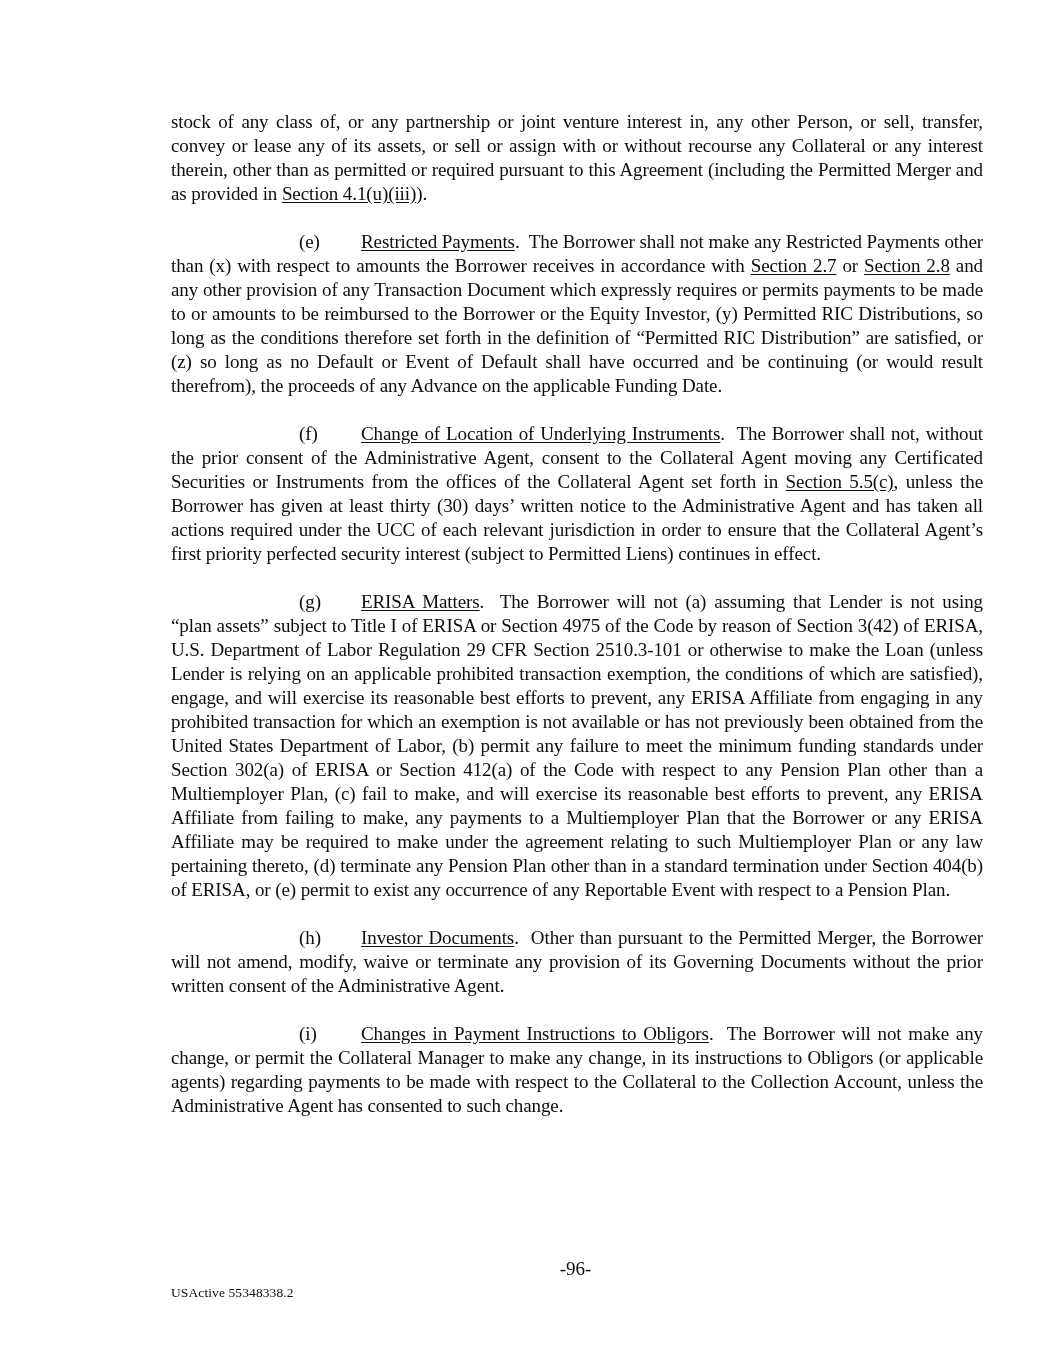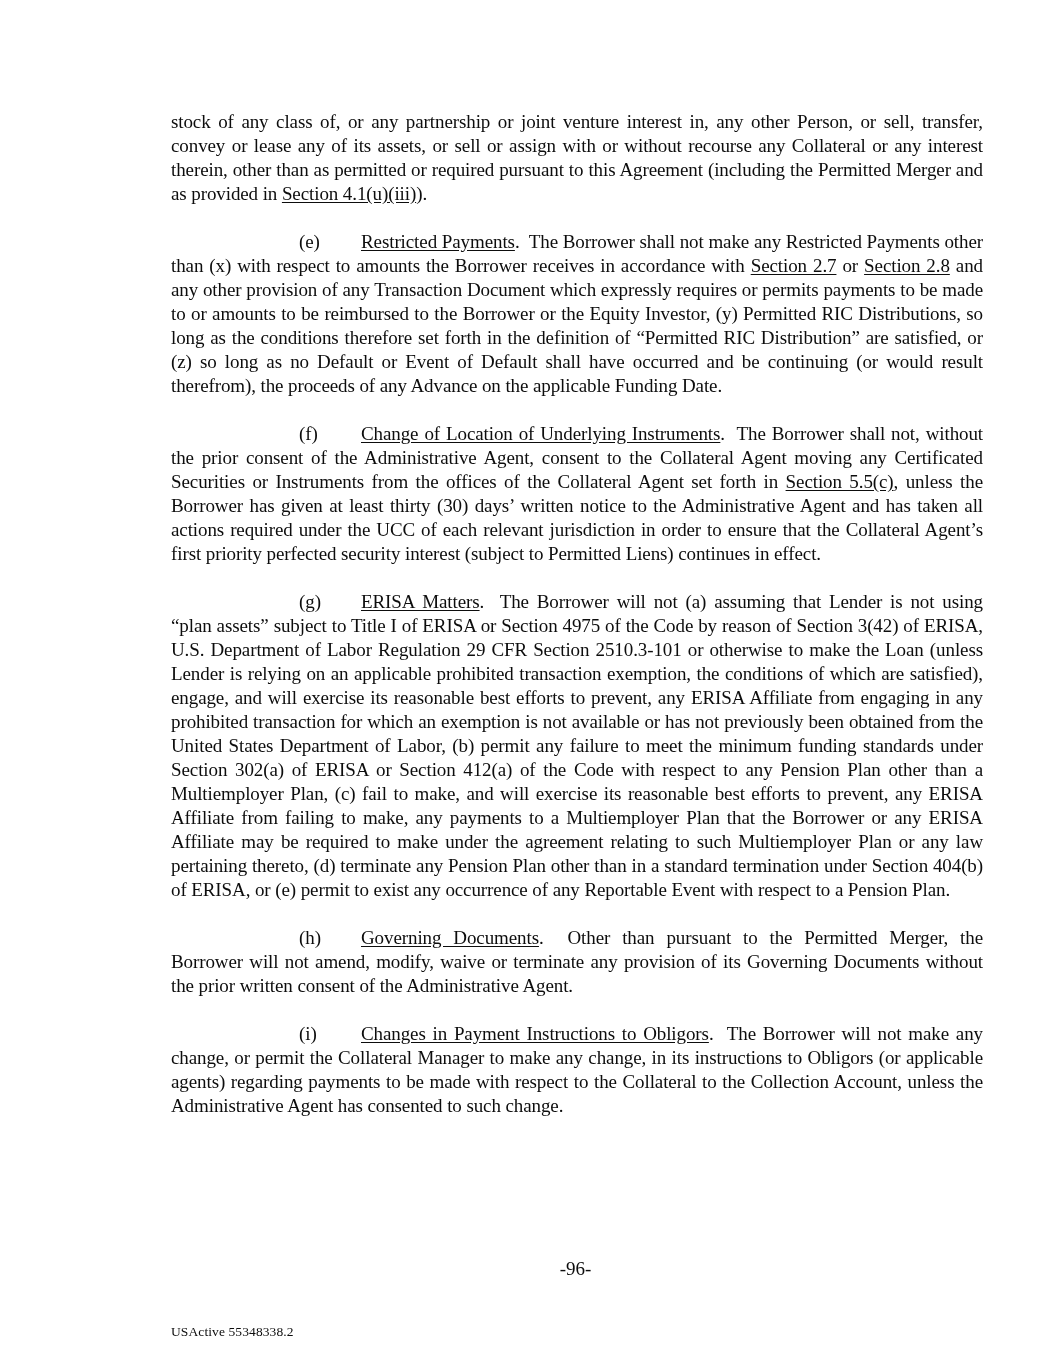--- a/index.html
+++ b/index.html
@@ -49,33 +49,33 @@
   .page-number {
     position: absolute;
     top: 1258px;
     left: 0;
     width: 100%;
     text-align: center;
     font-size: 19px;
   }
   .doc-id {
     position: absolute;
-    top: 1324px;
+    top: 1285px;
     left: 123px;
     font-size: 13.5px;
     letter-spacing: 0.1px;
   }
 </style>
 </head>
 <body>
 
 <div class="page">
   <div class="content">
     <p class="para"><span>stock of any class of, or any partnership or joint venture interest in, any other Person, or sell, transfer, convey or lease any of its assets, or sell or assign with or without recourse any Collateral or any interest therein, other than as permitted or required pursuant to this Agreement (including the Permitted Merger and as provided in </span><span class="u">Section 4.1(u)(iii)</span><span>).</span></p>
     <p class="para"><span class="first-indent"></span><span class="letter-cell">(e)</span><span class="u">Restricted Payments</span><span>.&nbsp; The Borrower shall not make any Restricted Payments other than (x) with respect to amounts the Borrower receives in accordance with </span><span class="u">Section 2.7</span><span> or </span><span class="u">Section 2.8</span><span> and any other provision of any Transaction Document which expressly requires or permits payments to be made to or amounts to be reimbursed to the Borrower or the Equity Investor, (y) Permitted RIC Distributions, so long as the conditions therefore set forth in the definition of “Permitted RIC Distribution” are satisfied, or (z) so long as no Default or Event of Default shall have occurred and be continuing (or would result therefrom), the proceeds of any Advance on the applicable Funding Date.</span></p>
     <p class="para"><span class="first-indent"></span><span class="letter-cell">(f)</span><span class="u">Change of Location of Underlying Instruments</span><span>.&nbsp; The Borrower shall not, without the prior consent of the Administrative Agent, consent to the Collateral Agent moving any Certificated Securities or Instruments from the offices of the Collateral Agent set forth in </span><span class="u">Section 5.5(c)</span><span>, unless the Borrower has given at least thirty (30) days’ written notice to the Administrative Agent and has taken all actions required under the UCC of each relevant jurisdiction in order to ensure that the Collateral Agent’s first priority perfected security interest (subject to Permitted Liens) continues in effect.</span></p>
     <p class="para"><span class="first-indent"></span><span class="letter-cell">(g)</span><span class="u">ERISA Matters</span><span>.&nbsp; The Borrower will not (a) assuming that Lender is not using “plan assets” subject to Title I of ERISA or Section 4975 of the Code by reason of Section 3(42) of ERISA, U.S. Department of Labor Regulation 29 CFR Section 2510.3-101 or otherwise to make the Loan (unless Lender is relying on an applicable prohibited transaction exemption, the conditions of which are satisfied), engage, and will exercise its reasonable best efforts to prevent, any ERISA Affiliate from engaging in any prohibited transaction for which an exemption is not available or has not previously been obtained from the United States Department of Labor, (b) permit any failure to meet the minimum funding standards under Section 302(a) of ERISA or Section 412(a) of the Code with respect to any Pension Plan other than a Multiemployer Plan, (c) fail to make, and will exercise its reasonable best efforts to prevent, any ERISA Affiliate from failing to make, any payments to a Multiemployer Plan that the Borrower or any ERISA Affiliate may be required to make under the agreement relating to such Multiemployer Plan or any law pertaining thereto, (d) terminate any Pension Plan other than in a standard termination under Section 404(b) of ERISA, or (e) permit to exist any occurrence of any Reportable Event with respect to a Pension Plan.</span></p>
-    <p class="para"><span class="first-indent"></span><span class="letter-cell">(h)</span><span class="u">Governing Documents</span><span>.&nbsp; Other than pursuant to the Permitted Merger, the Borrower will not amend, modify, waive or terminate any provision of its Governing Documents without the prior written consent of the Administrative Agent.</span></p>
+    <p class="para"><span class="first-indent"></span><span class="letter-cell">(h)</span><span class="u">Investor Documents</span><span>.&nbsp; Other than pursuant to the Permitted Merger, the Borrower will not amend, modify, waive or terminate any provision of its Governing Documents without the prior written consent of the Administrative Agent.</span></p>
     <p class="para"><span class="first-indent"></span><span class="letter-cell">(i)</span><span class="u">Changes in Payment Instructions to Obligors</span><span>.&nbsp; The Borrower will not make any change, or permit the Collateral Manager to make any change, in its instructions to Obligors (or applicable agents) regarding payments to be made with respect to the Collateral to the Collection Account, unless the Administrative Agent has consented to such change.</span></p>
   </div>
   <div class="page-number">-96-</div>
   <div class="doc-id">USActive 55348338.2</div>
 </div>
 
 </body></html>

